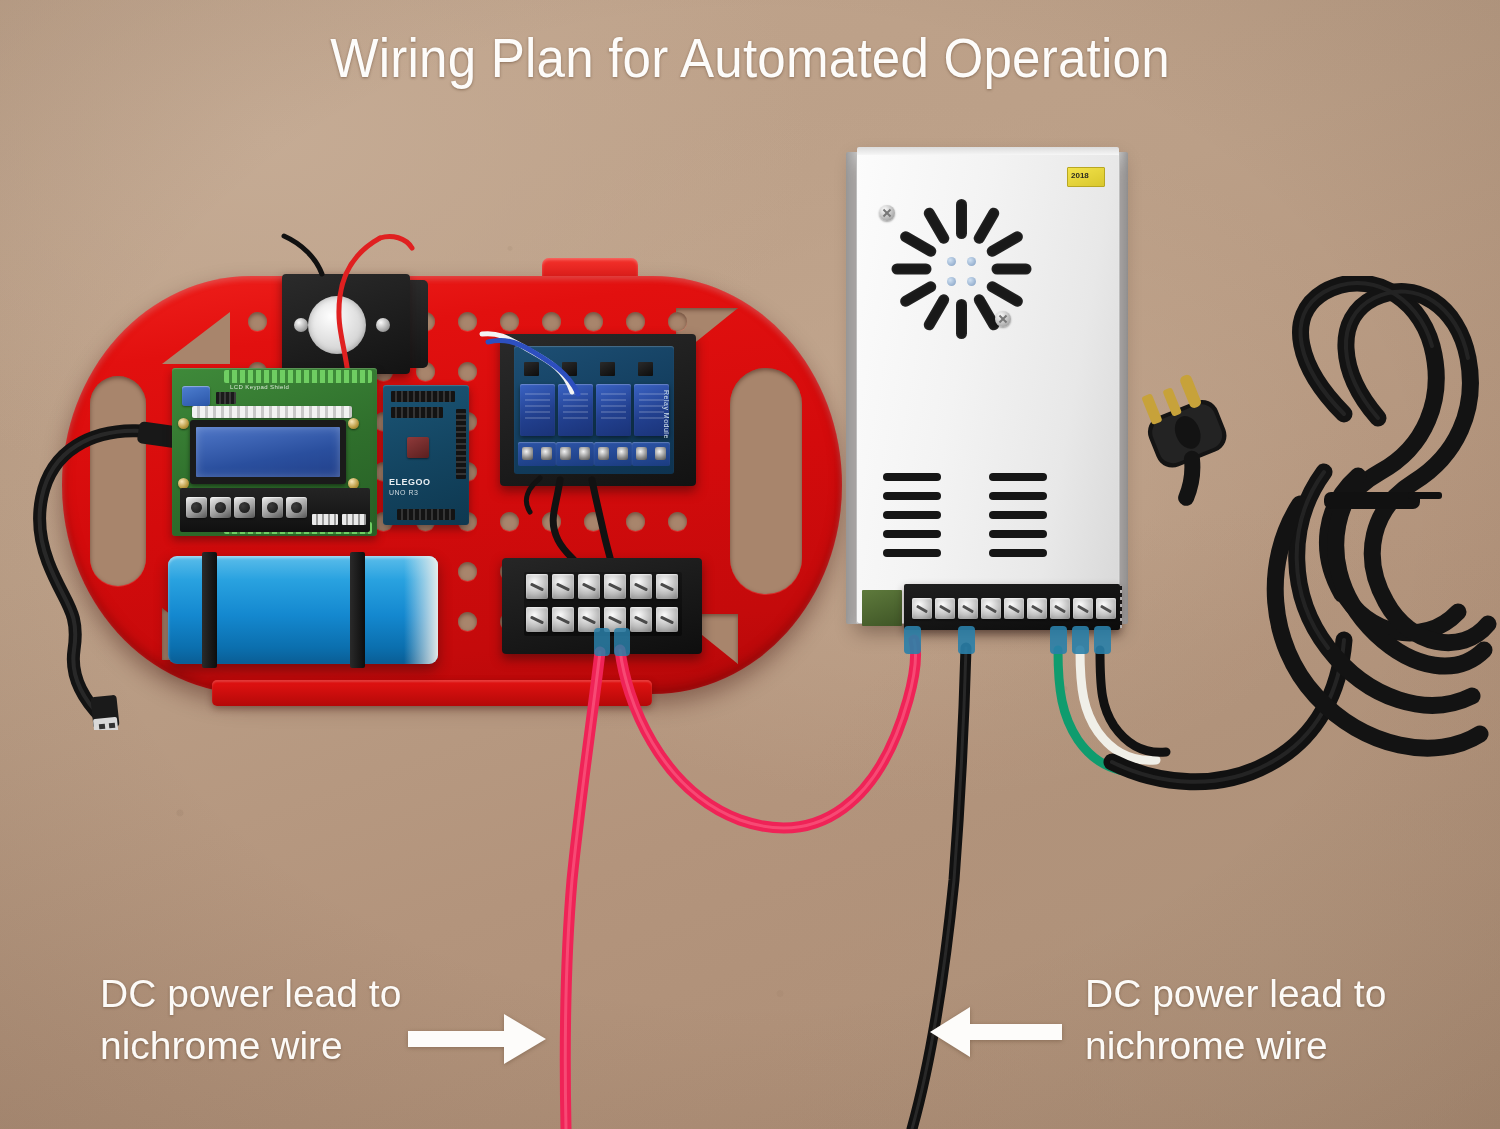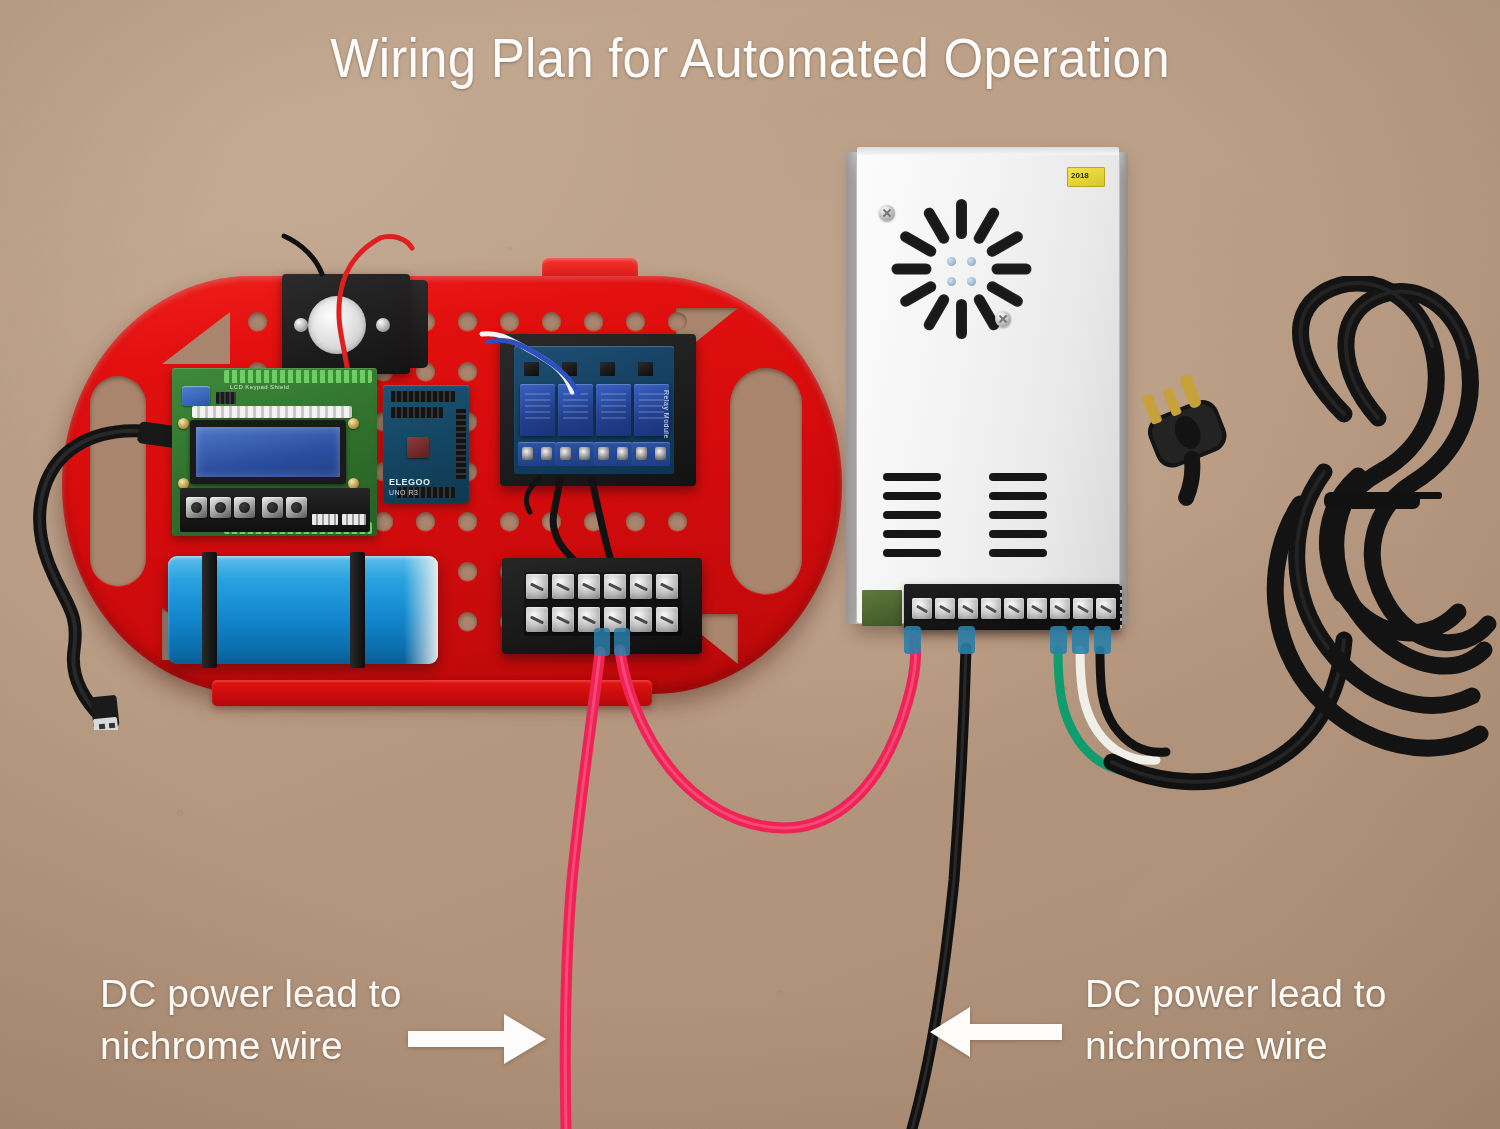--- a/index.html
+++ b/index.html
@@ -130,21 +130,21 @@
     background:linear-gradient(180deg,#242424,#101010); border-radius:2px;}
   .tb{ position:absolute; width:21px; height:21px; top:9px;
     background:linear-gradient(150deg,#efefef,#9a9a9a 60%,#555);
     border-radius:3px; box-shadow:0 1px 2px rgba(0,0,0,.55), inset 0 1px 1px rgba(255,255,255,.6);}
   .tb::after{content:"";position:absolute;left:5px;top:5px;width:11px;height:11px;border-radius:50%;
     background:radial-gradient(circle at 35% 35%,#3c3c3c,#141414);}
   .hdr-sm{ position:absolute; height:11px; top:26px;
     background:repeating-linear-gradient(90deg,#eaeaea 0 4px,#9a9a9a 4px 6px); border-radius:1px;}
 
   
-  .uno{ position:absolute; left:383px; top:385px; width:86px; height:118px;
+  .uno{ position:absolute; left:383px; top:385px; width:86px; height:140px;
     background:linear-gradient(160deg,#1b5576,#134460 55%,#0e3850);
     border-radius:3px; box-shadow:0 4px 9px rgba(30,10,10,.45), inset 0 1px 1px rgba(255,255,255,.2);}
   .uno .hdrk{ position:absolute; background:repeating-linear-gradient(90deg,#131313 0 4px,#353535 4px 6px); border-radius:1px;}
   .uno .hdrkv{ position:absolute; background:repeating-linear-gradient(180deg,#131313 0 4px,#353535 4px 6px); border-radius:1px;}
   .chip{ position:absolute; left:24px; top:52px; width:22px; height:21px;
     background:linear-gradient(150deg,#8f3a3a,#5a1f1f); border-radius:2px; box-shadow:0 1px 2px rgba(0,0,0,.5);}
   .unotxt{ position:absolute; left:6px; top:92px; font-size:9px; color:#e9eef2; font-weight:bold; letter-spacing:.5px;}
   .unotxt2{ position:absolute; left:6px; top:104px; font-size:7px; color:#cdd8de; letter-spacing:.5px;}
 
   

